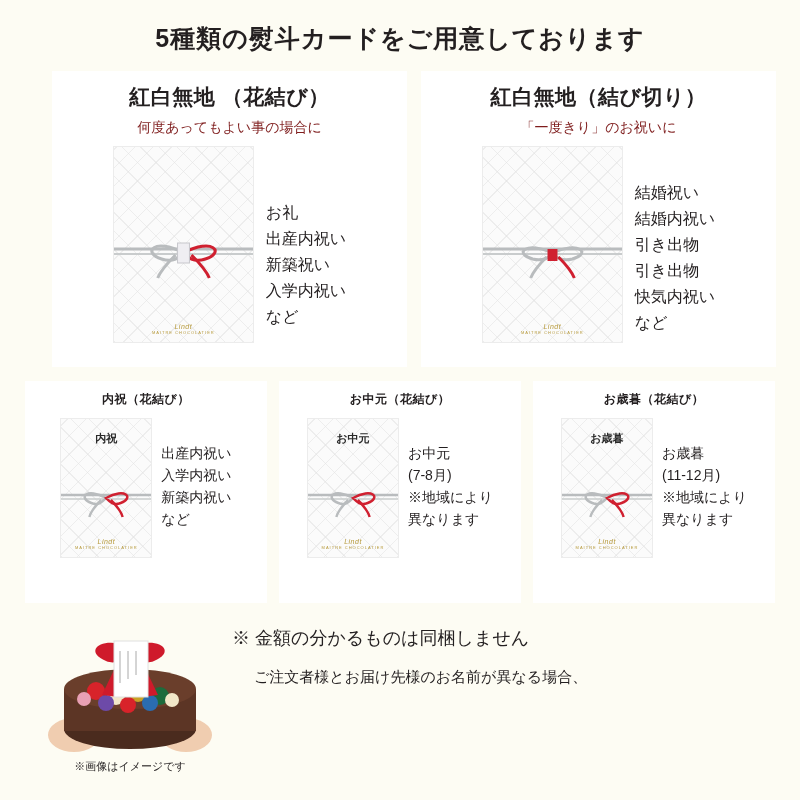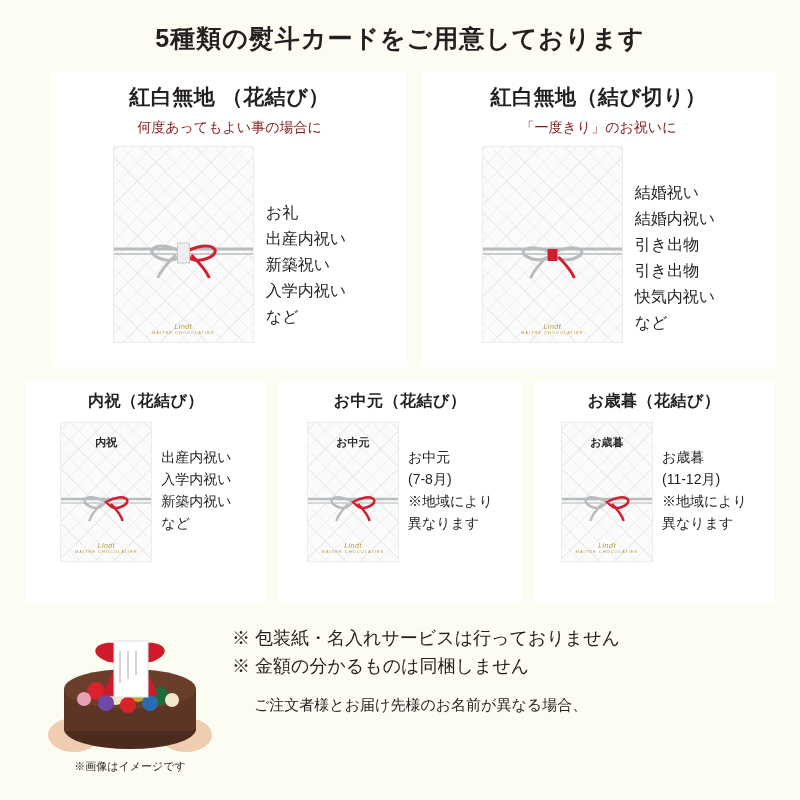--- a/index.html
+++ b/index.html
@@ -148,21 +148,21 @@
     justify-content: center;
     gap: 12px;
     margin-top: 14px;
   }
   .card-small {
     width: 242px;
     height: 222px;
     padding: 10px 8px 8px 8px;
   }
   .card-small .card-title {
-    font-size: 16px;
+    font-size: 12px;
   }
   .card-small .card-body {
     margin-top: 10px;
     gap: 9px;
   }
   .card-small .usage-list {
     font-size: 14px;
     line-height: 1.58;
     padding-top: 24px;
   }
@@ -403,21 +403,20 @@
           <rect x="70" y="24" width="34" height="56" fill="#ffffff" stroke="#e0e0e0"></rect>
           <line x1="76" y1="34" x2="76" y2="66" stroke="#aaa" stroke-width="1"></line>
           <line x1="84" y1="34" x2="84" y2="62" stroke="#aaa" stroke-width="1"></line>
           <line x1="92" y1="34" x2="92" y2="58" stroke="#aaa" stroke-width="1"></line>
         </svg>
       </div>
       <div class="photo-caption">※画像はイメージです</div>
     </div>
 
     <div class="notes">
-      <div class="note-line">※ 包装紙・名入れサービスは行っておりません</div>
       <div class="note-line">※ 金額の分かるものは同梱しません</div>
       <div class="note-para">
         <div>ご注文者様とお届け先様のお名前が異なる場合、</div>
       </div>
     </div>
   </div>
 
 </div>
 
 </body></html>

